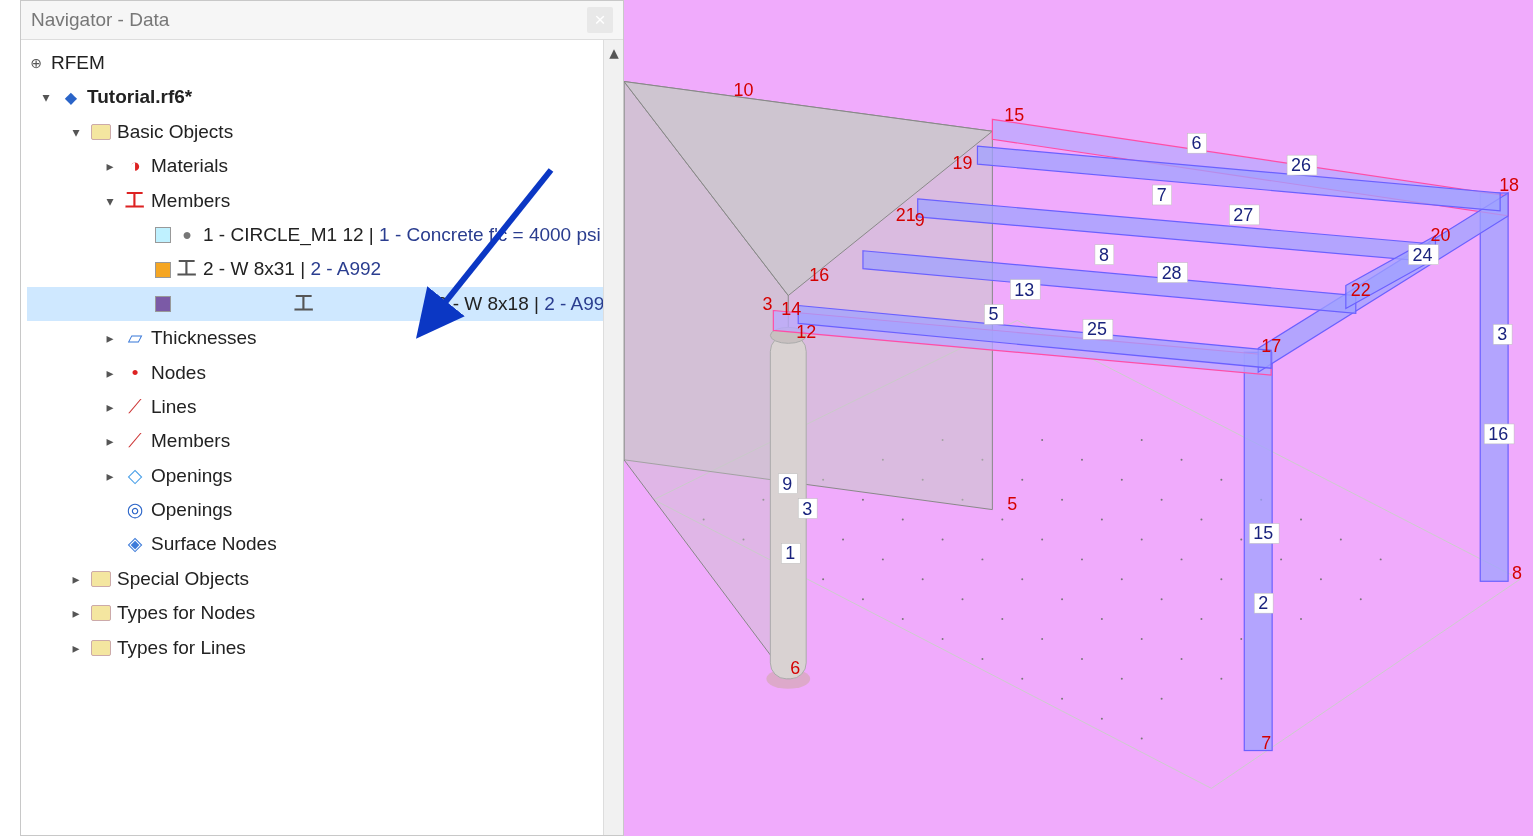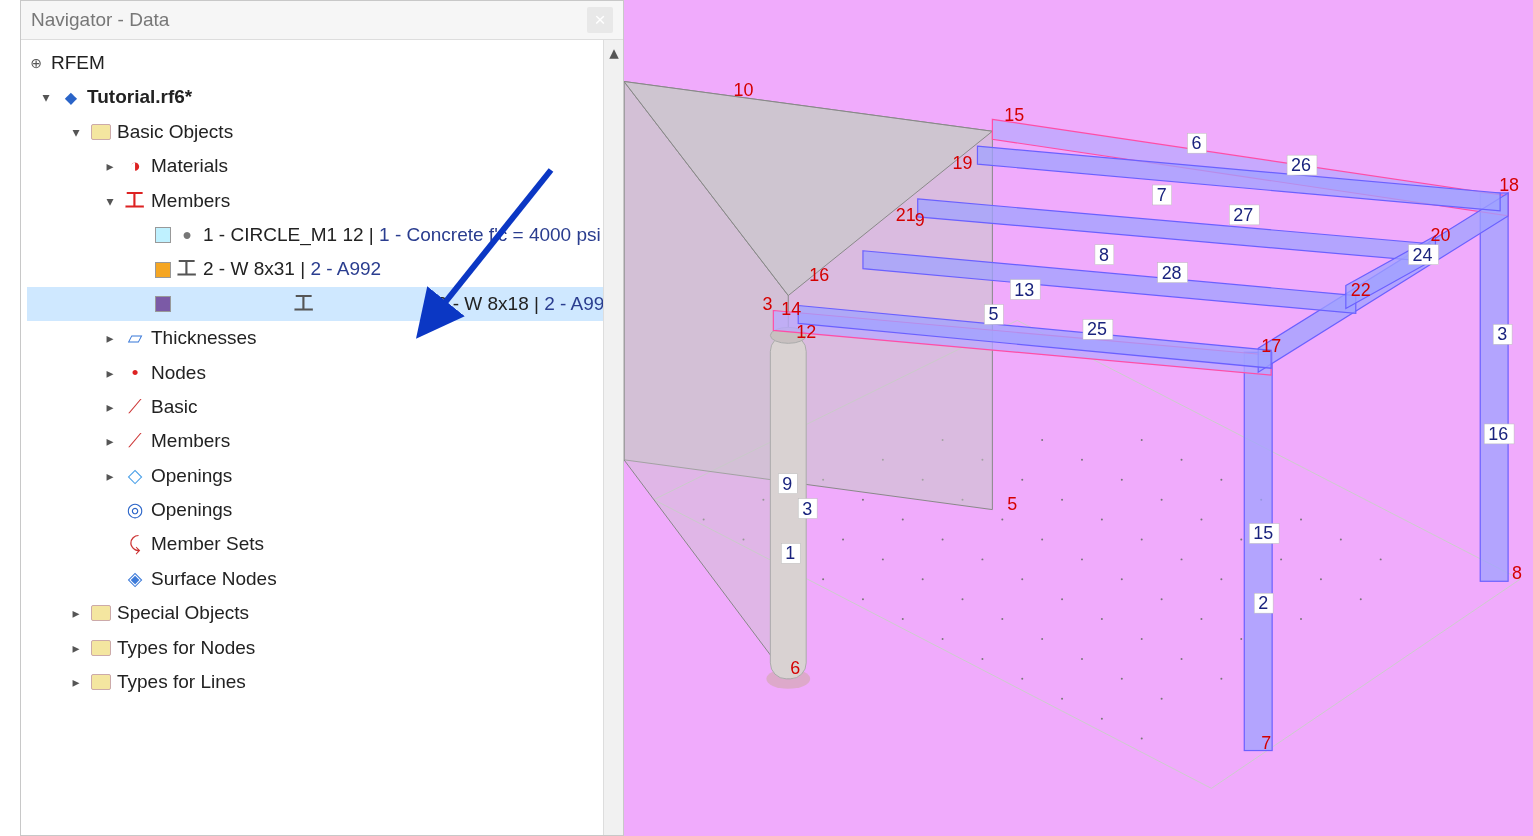--- a/index.html
+++ b/index.html
@@ -119,41 +119,36 @@
             <span>Thicknesses</span>
           </div>
         <div class="row" style="padding-left:74px">
             <span class="caret">▸</span>
             <span class="icon node-icon"></span>
             <span>Nodes</span>
           </div>
         <div class="row" style="padding-left:74px">
             <span class="caret">▸</span>
             <span class="icon line-icon"></span>
-            <span>Basic</span>
+            <span>Lines</span>
           </div>
         <div class="row" style="padding-left:74px">
             <span class="caret">▸</span>
             <span class="icon member-icon"></span>
             <span>Members</span>
           </div>
         <div class="row" style="padding-left:74px">
             <span class="caret">▸</span>
             <span class="icon surface-icon"></span>
             <span>Openings</span>
           </div>
         <div class="row" style="padding-left:74px">
             <span class="caret blank">▸</span>
             <span class="icon opening-icon"></span>
             <span>Openings</span>
-          </div>
-        <div class="row" style="padding-left:74px">
-            <span class="caret blank">▸</span>
-            <span class="icon memberset-icon"></span>
-            <span>Member Sets</span>
           </div>
         <div class="row" style="padding-left:74px">
             <span class="caret blank">▸</span>
             <span class="icon surfset-icon"></span>
             <span>Surface Nodes</span>
           </div>
 
         <div class="row" style="padding-left:40px">
             <span class="caret">▸</span>
             <span class="folder-icon"></span>

